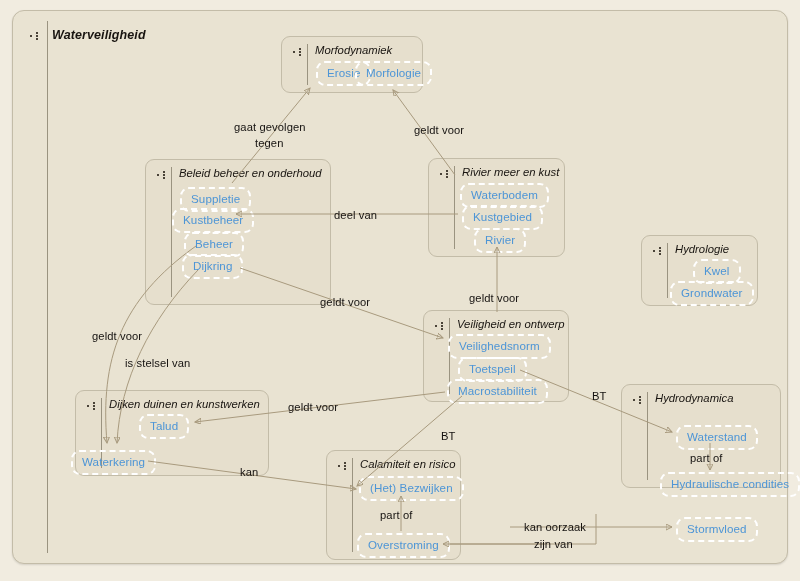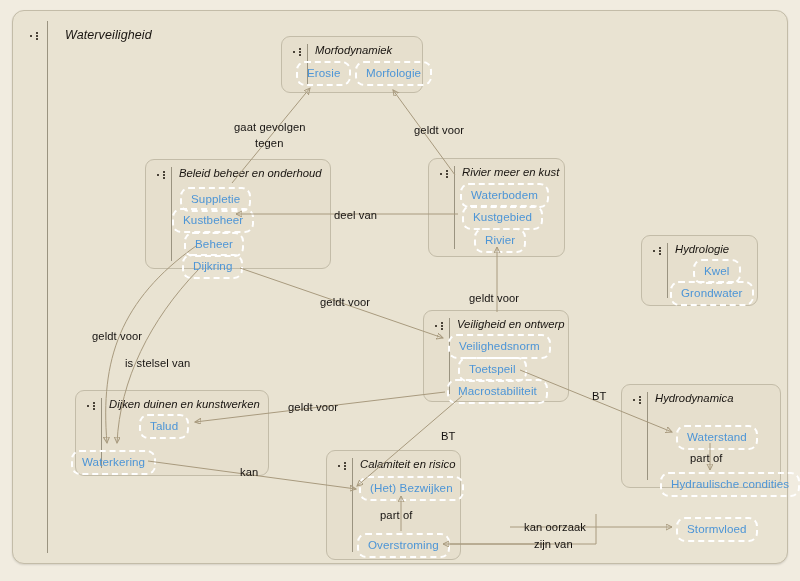--- a/index.html
+++ b/index.html
@@ -32,25 +32,25 @@
   .root-group > .group-divider {
     position: absolute;
     left: 34px;
     top: 10px;
     bottom: 10px;
     width: 1px;
     background: #9a9380;
   }
   .root-title {
     position: absolute;
-    left: 52px;
+    left: 39px;
     top: 17px;
     font-size: 12.5px;
     font-style: italic;
-    font-weight: normal;
+    font-weight: bold;
     color: #181410;
     letter-spacing: 0.1px;
     white-space: nowrap;
   }
   .root-icon {
     position: absolute;
     left: 17px;
     top: 21px;
   }
 
@@ -168,24 +168,24 @@
   <div class="group" style="left:281px; top:36px; width:142px; height:57px;">
     <div class="group-divider"></div>
     <span class="group-icon">
       <span class="gicon">
           <span class="dot"></span>
           <span class="vdots"></span>
         </span>
     </span>
     <div class="group-title">Morfodynamiek</div>
   </div>
-  <div class="node" style="left:296px; top:61px;text-align:right;">Erosie</div>
+  <div class="node" style="left:316px; top:61px;text-align:right;">Erosie</div>
   <div class="node" style="left:355px; top:61px;">Morfologie</div>
 
-  <div class="group" style="left:145px; top:159px; width:186px; height:110px;">
+  <div class="group" style="left:145px; top:159px; width:186px; height:146px;">
     <div class="group-divider"></div>
     <span class="group-icon">
       <span class="gicon">
           <span class="dot"></span>
           <span class="vdots"></span>
         </span>
     </span>
     <div class="group-title">Beleid beheer en onderhoud</div>
   </div>
   <div class="node" style="left:180px; top:187px;">Suppletie</div>

